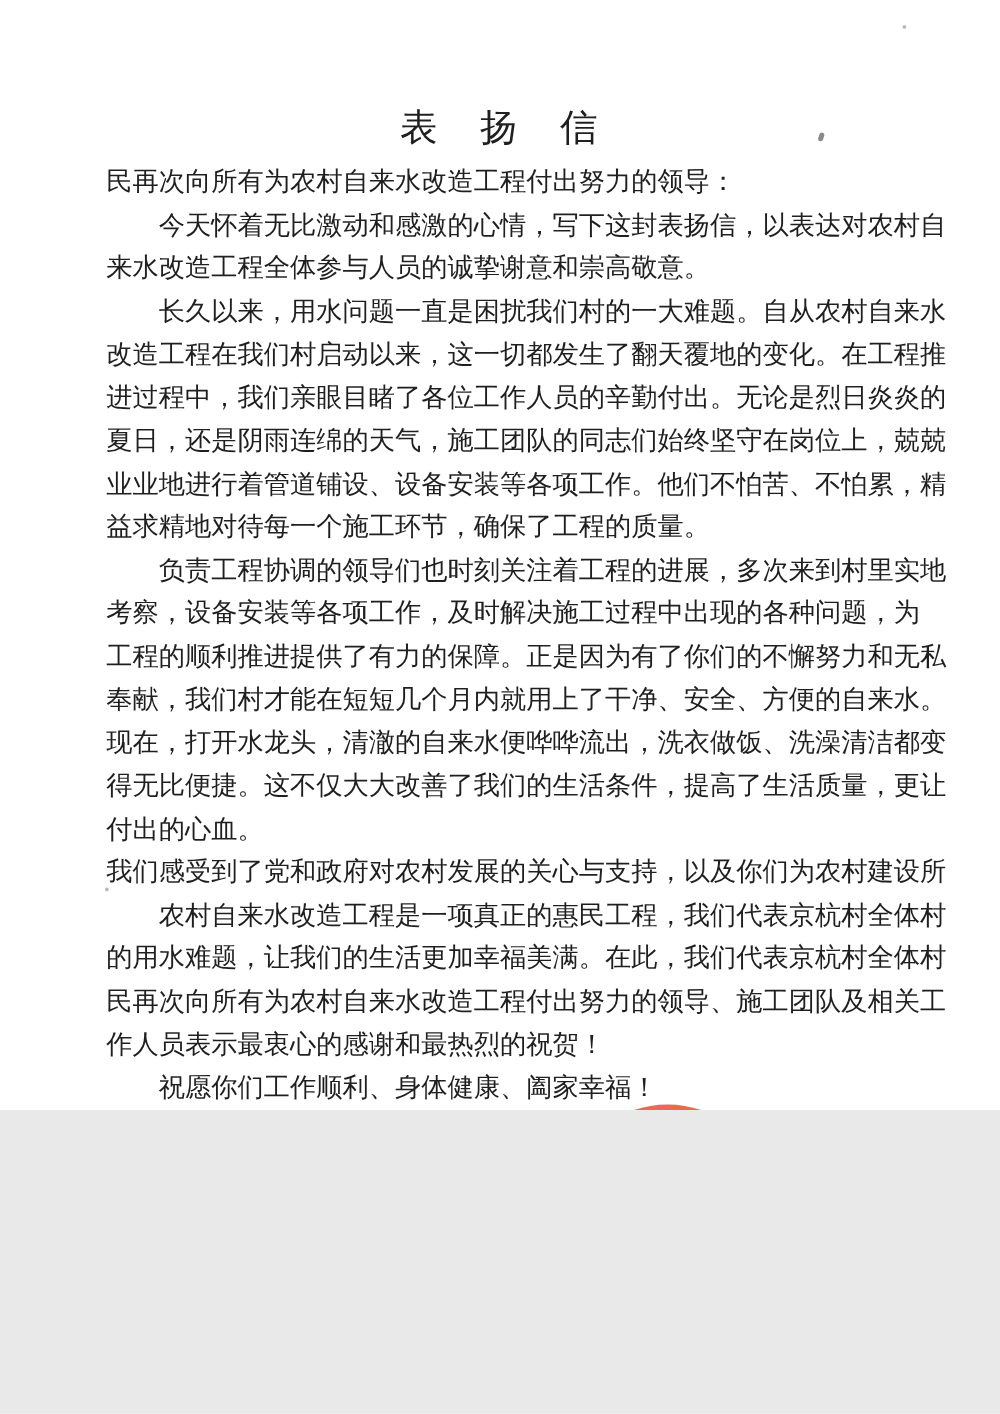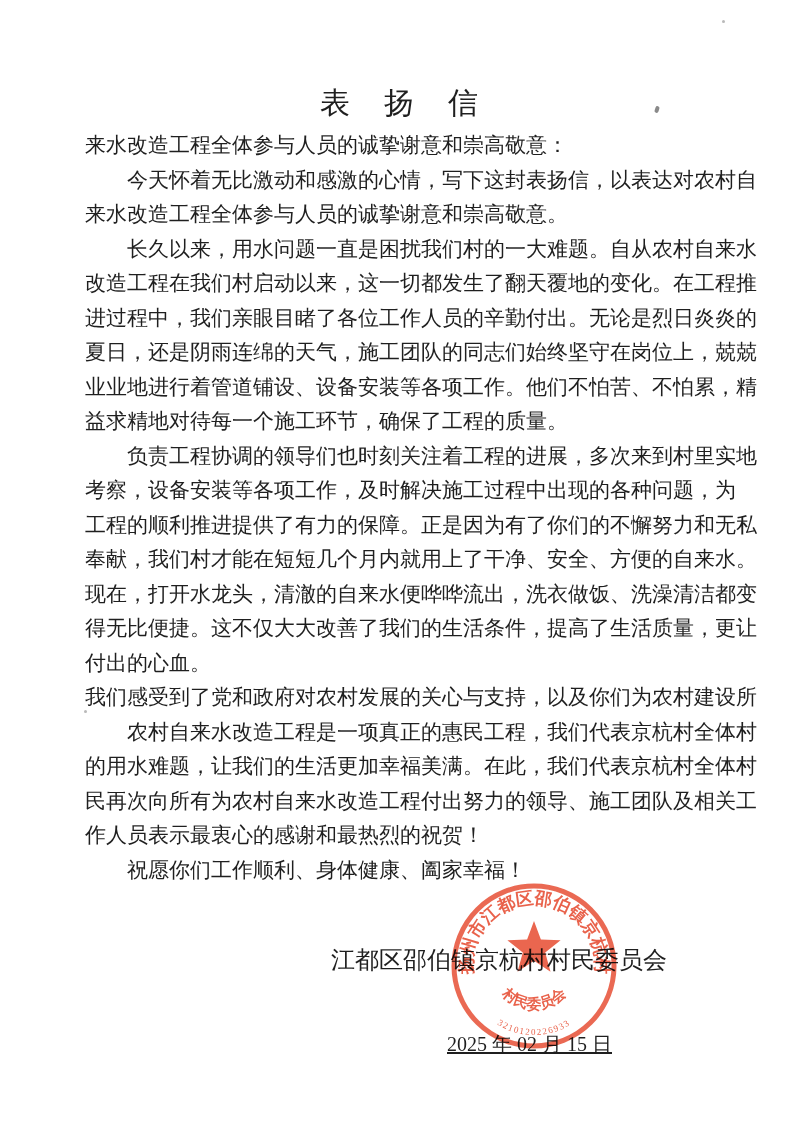--- a/index.html
+++ b/index.html
@@ -1,19 +1,19 @@
 <!DOCTYPE html>
 <html><head>
 <meta charset="utf-8">
 <style>
   html, body { margin: 0; padding: 0; background: #e9e9e9; }
   .page {
     position: relative;
     width: 800px;
-    height: 1131px;
+    height: 888px;
     margin: 0 auto;
     background: #ffffff;
     font-family: "Liberation Serif", "DejaVu Serif", serif;
     color: #1f1f1f;
     overflow: hidden;
   }
   .title {
     position: absolute;
     top: 84px;
     left: 0;
@@ -84,21 +84,21 @@
   .speck.s3 { left: 84px;  top: 710px; width: 3px; height: 3px; opacity: .6; }
 </style>
 </head>
 <body>
 
 <div class="page">
 
   <div class="title">表　扬　信</div>
 
   <div class="letter-body">
-    <div class="line last">来水改造工程全体参与人员的诚挚谢意和崇高敬意：</div>
+    <div class="line last">民再次向所有为农村自来水改造工程付出努力的领导：</div>
 
   <div class="line">　　今天怀着无比激动和感激的心情，写下这封表扬信，以表达对农村自</div>
       <div class="line last">来水改造工程全体参与人员的诚挚谢意和崇高敬意。</div>
       <div class="line">　　长久以来，用水问题一直是困扰我们村的一大难题。自从农村自来水</div>
       <div class="line">改造工程在我们村启动以来，这一切都发生了翻天覆地的变化。在工程推</div>
       <div class="line">进过程中，我们亲眼目睹了各位工作人员的辛勤付出。无论是烈日炎炎的</div>
       <div class="line">夏日，还是阴雨连绵的天气，施工团队的同志们始终坚守在岗位上，兢兢</div>
       <div class="line">业业地进行着管道铺设、设备安装等各项工作。他们不怕苦、不怕累，精</div>
       <div class="line last">益求精地对待每一个施工环节，确保了工程的质量。</div>
       <div class="line">　　负责工程协调的领导们也时刻关注着工程的进展，多次来到村里实地</div>

